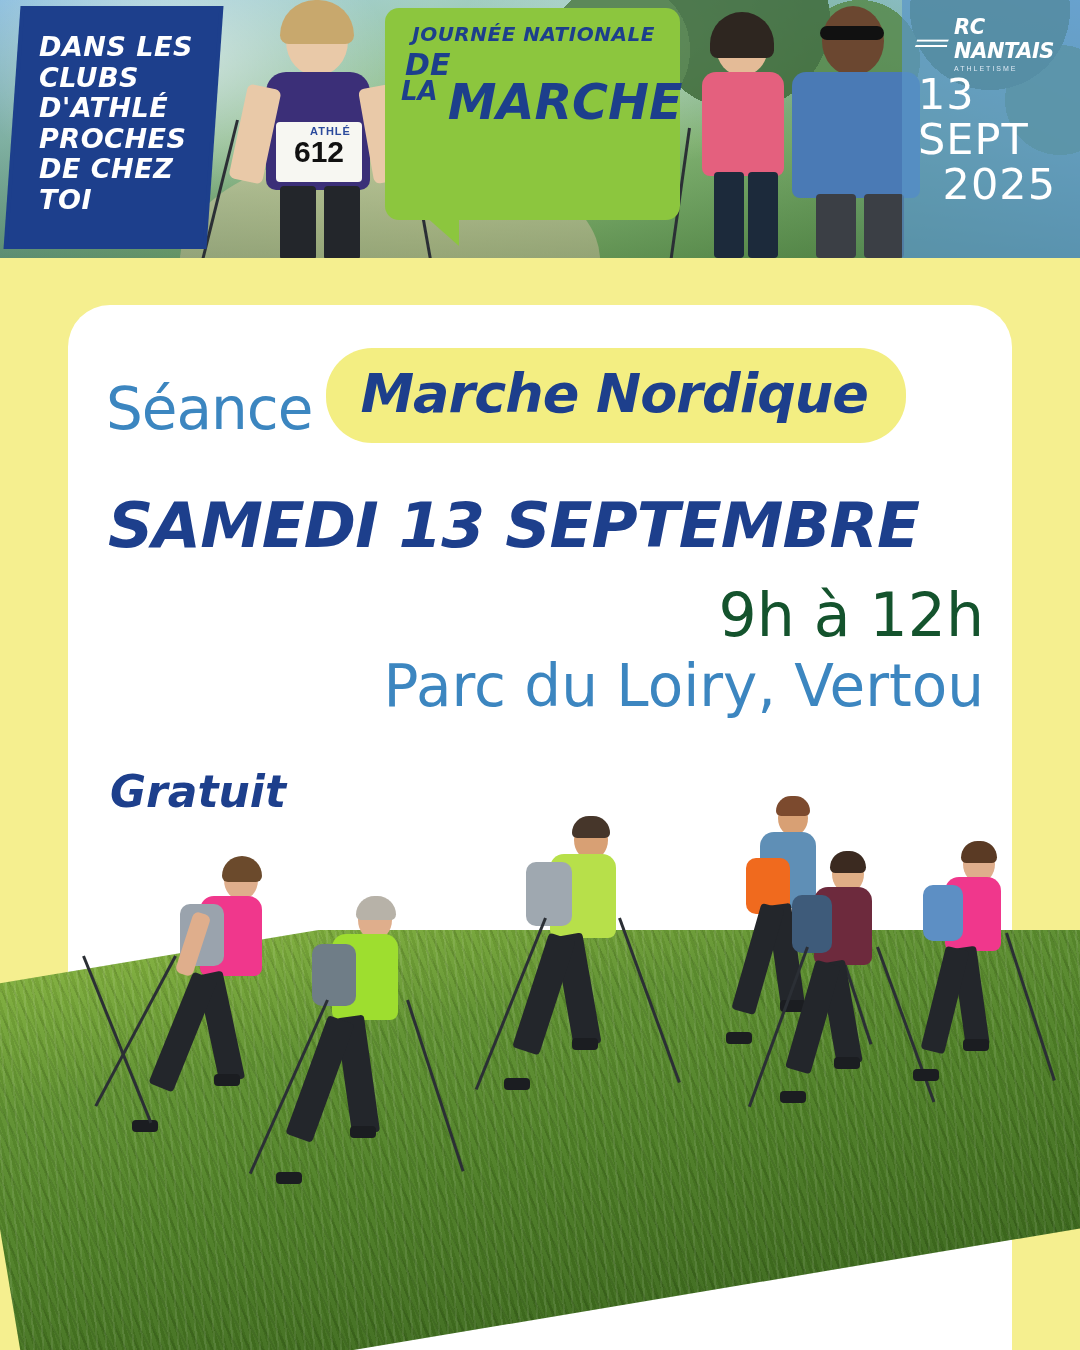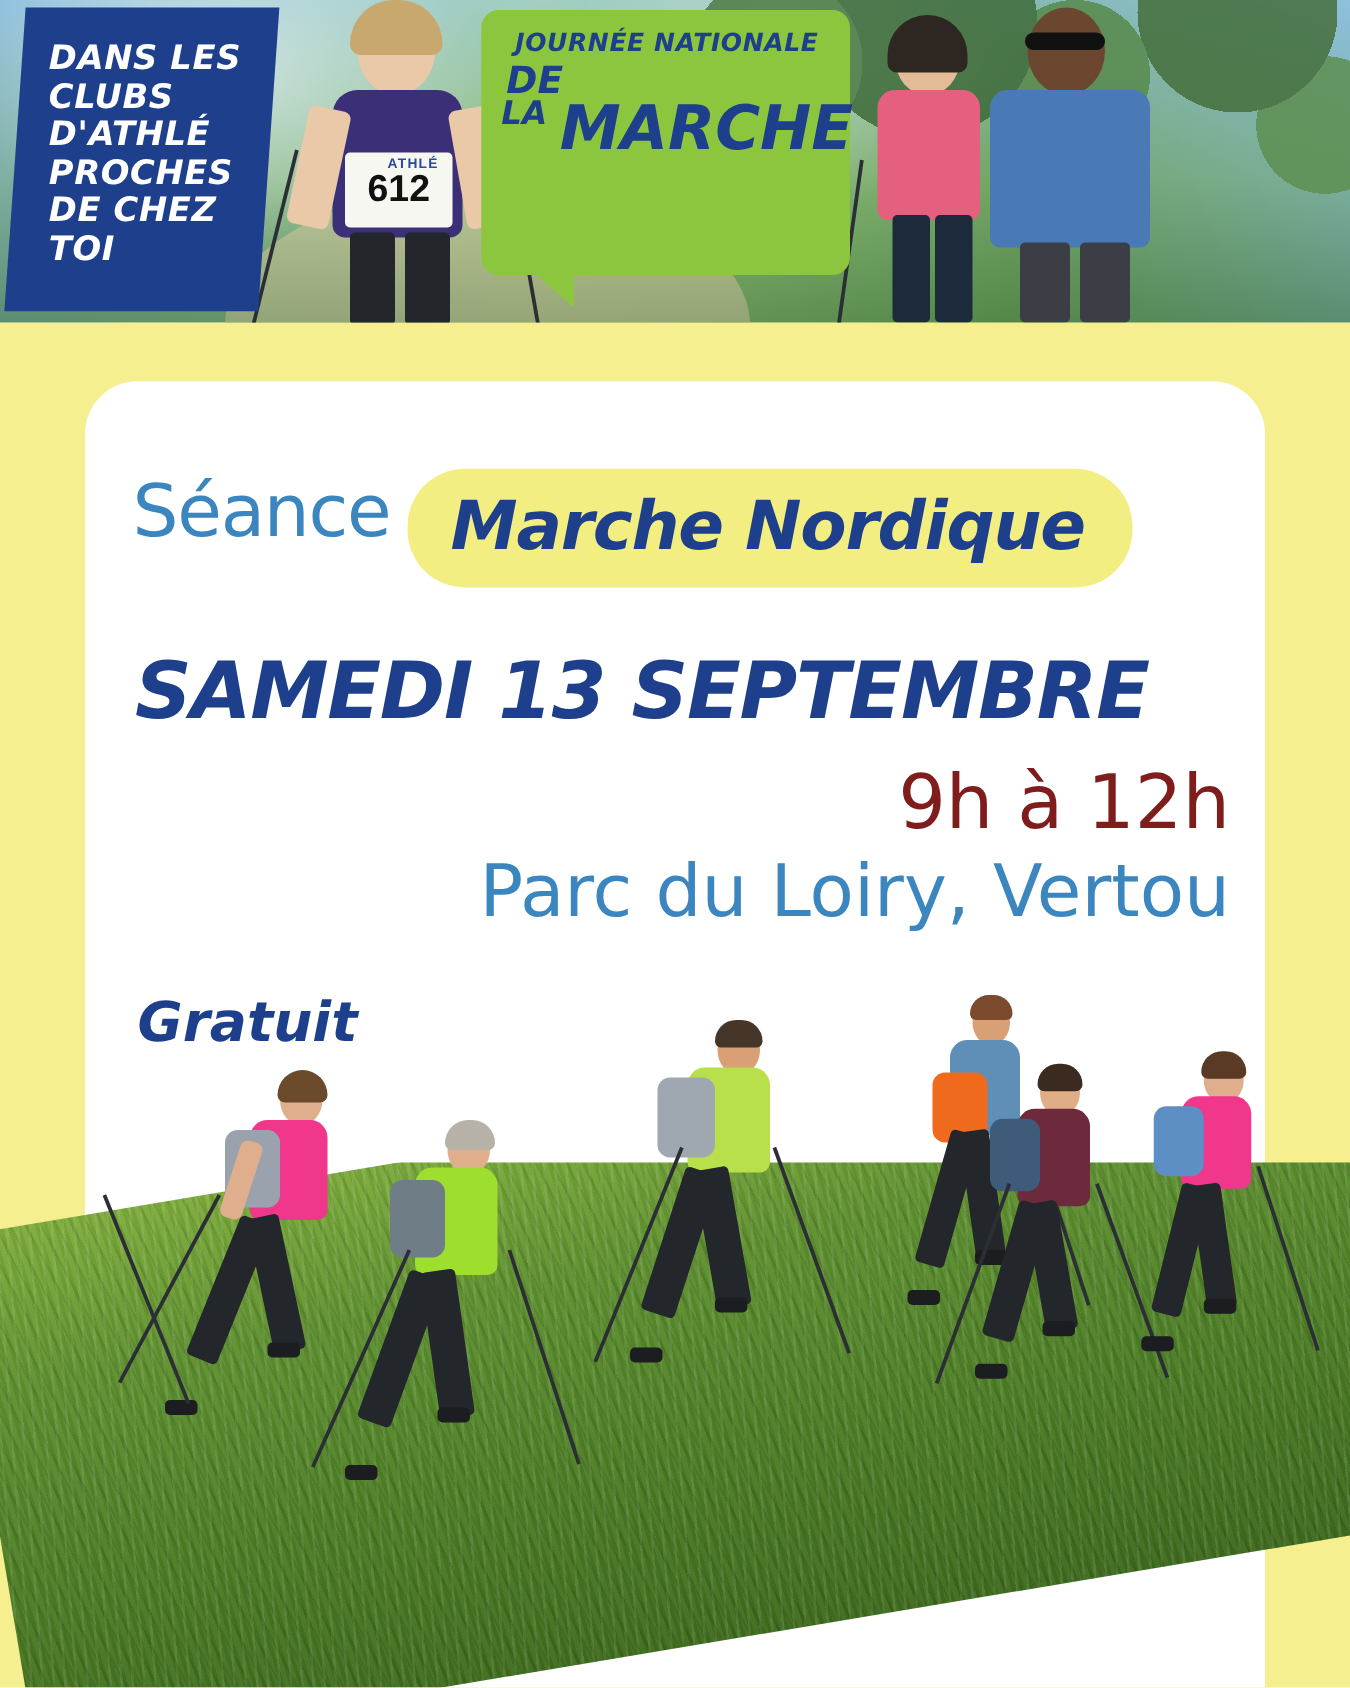--- a/index.html
+++ b/index.html
@@ -118,22 +118,22 @@
 
   
   .card {
     position:absolute; left:68px; top:305px; width:944px; height:1045px;
     background:#ffffff;
     border-radius:42px 42px 0 0;
     overflow:hidden;
   }
 
   .row-seance {
-    display:flex; align-items:flex-start; gap:14px;
-    padding:70px 0 0 38px;
+    display:flex; align-items:flex-end; gap:14px;
+    padding:43px 0 0 38px;
   }
   .seance {
     font-size:58px; color:#3c86c0; font-weight:400;
     font-family:"DejaVu Sans", sans-serif;
     letter-spacing:-1px;
   }
   .pill {
     background:#f3ee82;
     border-radius:46px;
     padding:14px 38px 18px 34px;
@@ -145,21 +145,21 @@
   }
 
   .date-big {
     margin:46px 0 0 40px;
     font-size:63px; font-weight:bold; font-style:italic;
     color:#1d3f8c; letter-spacing:-1px;
     font-family:"DejaVu Sans", sans-serif;
   }
   .time {
     text-align:right; padding-right:28px; margin-top:18px;
-    font-size:60px; color:#7f1d1d; font-weight:400;
+    font-size:60px; color:#14532d; font-weight:400;
     font-family:"DejaVu Sans", sans-serif;
   }
   .place {
     text-align:right; padding-right:28px; margin-top:2px;
     font-size:58px; color:#3c86c0; font-weight:400;
     font-family:"DejaVu Sans", sans-serif;
   }
   .free {
     margin:46px 0 0 42px;
     font-size:44px; font-weight:bold; font-style:italic;
@@ -252,20 +252,33 @@
     <div class="badge-center-inner">
       <div class="bc-l1">JOURNÉE NATIONALE</div>
       <div class="bc-l2">DE</div>
       <div class="bc-l3" style="display:flex; align-items:flex-start; gap:10px;">
         <span class="bc-la">LA</span>
         <span>MARCHE</span>
       </div>
     </div>
   </div>
 
+  <div class="badge-right">
+    <div class="rc-logo">
+      <div class="rc-wave"></div>
+      <div>
+        <div class="rc-text">RC NANTAIS</div>
+        <div class="rc-sub">ATHLETISME</div>
+      </div>
+    </div>
+    <div class="badge-date">
+      <div>13 SEPT</div>
+      <div style="text-align:right; padding-right:24px;">2025</div>
+    </div>
+  </div>
 </div>
 
 <div class="card">
 
   <div class="row-seance">
     <div class="seance">Séance</div>
     <div class="pill">Marche Nordique</div>
   </div>
 
   <div class="date-big">SAMEDI 13 SEPTEMBRE</div>

